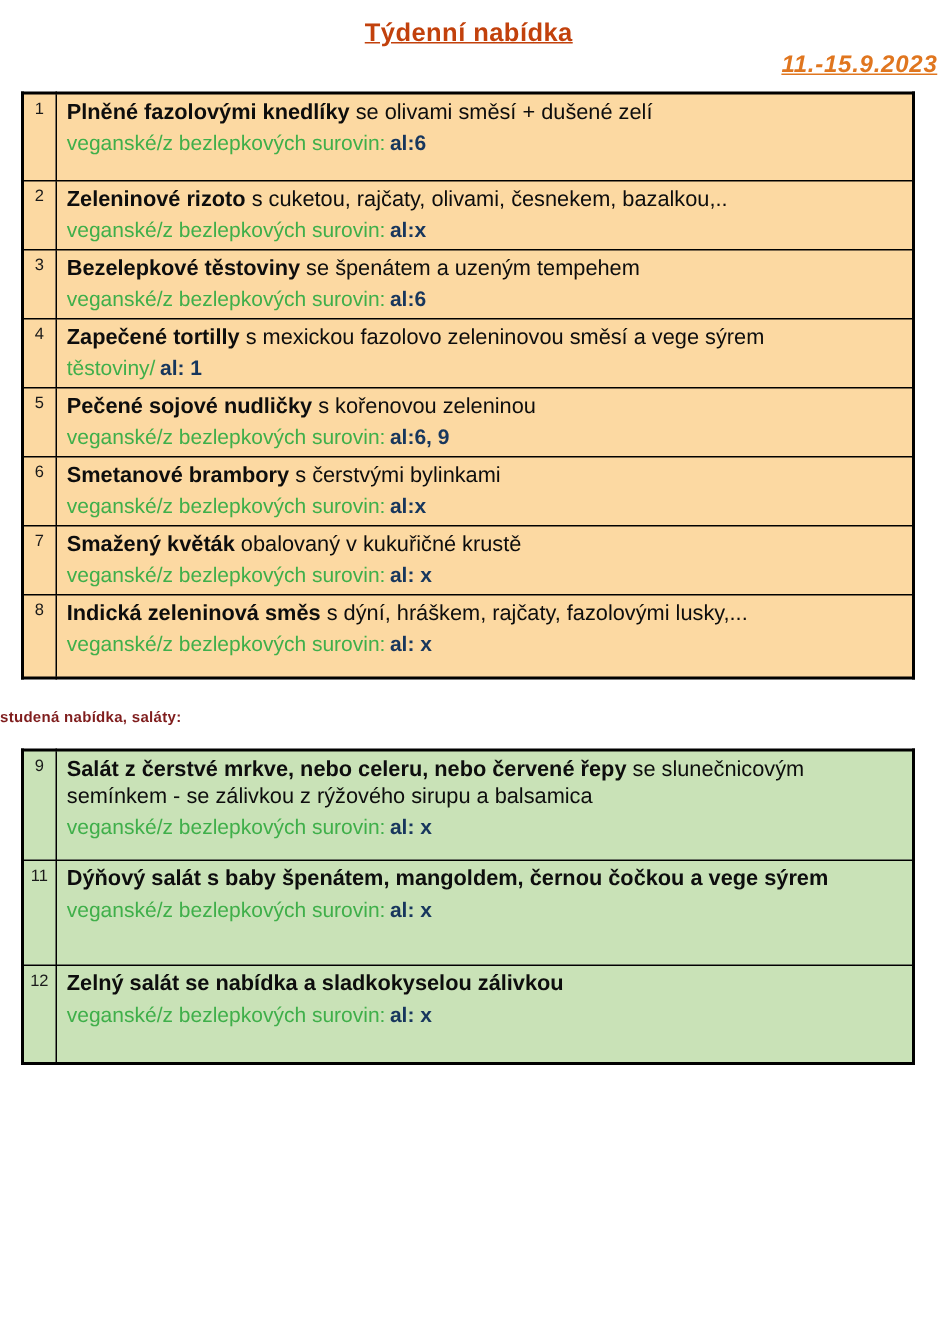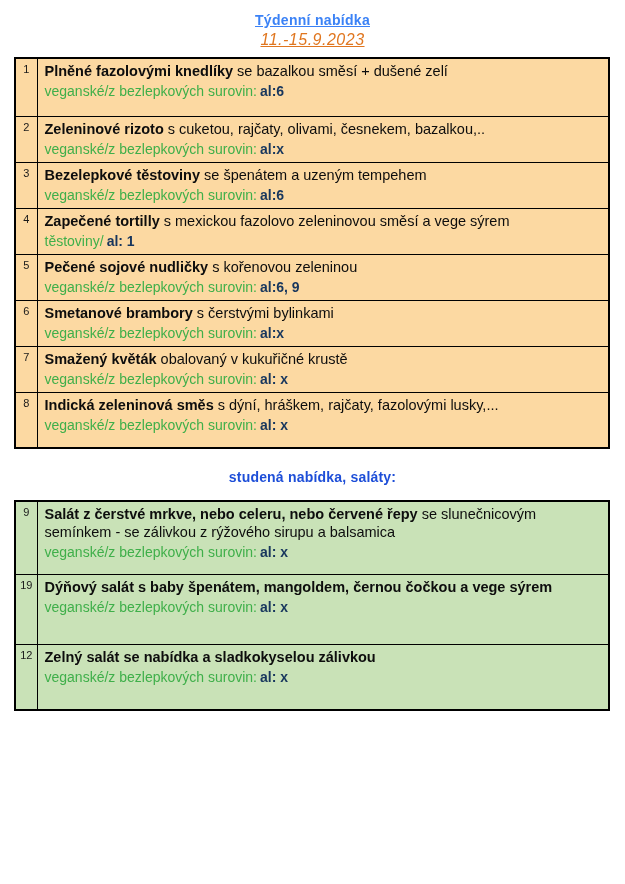--- a/index.html
+++ b/index.html
@@ -8,26 +8,26 @@
     width: 625px; height: 884px;
     font-family: "Liberation Sans", "DejaVu Sans", sans-serif;
     color: #111;
     overflow: hidden;
   }
   .page { width: 625px; height: 884px; position: relative; background: #fff; }
 
   
   .header { text-align: center; padding-top: 12px; }
   .page-title {
-    color: #3b82f6; font-weight: bold; font-size: 14px;
+    color: #c2410c; font-weight: bold; font-size: 17px;
     text-decoration: underline; letter-spacing: 0.3px;
   }
   .date-range {
-    color: #e0761f; font-weight: normal; font-style: italic; font-size: 16px;
-    text-decoration: underline; margin-top: 3px; letter-spacing: 0.5px;
+    color: #e0761f; font-weight: bold; font-style: italic; font-size: 16px;
+    text-decoration: underline; margin-top: 3px; letter-spacing: 0.5px; text-align: right;
   }
 
   
   table.menu {
     border-collapse: collapse;
     margin-left: 14px;
     width: 596px;
     table-layout: fixed;
   }
   table.menu td {
@@ -53,40 +53,40 @@
 
   
   tr.h58 > td { height: 58px; }
   tr.h46 > td { height: 46px; }
   tr.h56 > td { height: 56px; }
   tr.h73 > td { height: 73px; }
   tr.h70 > td { height: 70px; }
   tr.h50 > td { height: 66px; }
 
   .cold-heading {
-    text-align: center; color: #1d4ed8; font-weight: bold; font-size: 14px;
+    text-align: left; color: #7f1d1d; font-weight: bold; font-size: 10px;
     margin-top: 20px; margin-bottom: 15px; letter-spacing: 0.2px;
   }
 </style>
 </head>
 <body>
 
 <div class="page">
 
   <div class="header">
     <div class="page-title">Týdenní nabídka</div>
     <div class="date-range">11.-15.9.2023</div>
   </div>
 
   <table class="menu hot">
     <tbody>
         <tr class="h58">
       <td class="num">1</td>
       <td class="dish-cell">
-        <div class="dish-line"><span class="dish-title">Plněné fazolovými knedlíky</span><span> se bazalkou směsí + dušené zelí</span></div>
+        <div class="dish-line"><span class="dish-title">Plněné fazolovými knedlíky</span><span> se olivami směsí + dušené zelí</span></div>
         <div class="allergen-line"><span class="diet-label">veganské/z bezlepkových surovin:</span><span class="allergen-code">al:6</span></div>
       </td>
     </tr>
     <tr class="h46">
       <td class="num">2</td>
       <td class="dish-cell">
         <div class="dish-line"><span class="dish-title">Zeleninové rizoto</span><span> s cuketou, rajčaty, olivami, česnekem, bazalkou,..</span></div>
         <div class="allergen-line"><span class="diet-label">veganské/z bezlepkových surovin:</span><span class="allergen-code">al:x</span></div>
       </td>
     </tr>
@@ -140,21 +140,21 @@
   <table class="menu cold">
     <tbody>
         <tr class="h73">
       <td class="num">9</td>
       <td class="dish-cell">
         <div class="dish-line"><span class="dish-title">Salát z čerstvé mrkve, nebo celeru, nebo červené řepy</span><span> se slunečnicovým semínkem - se zálivkou z rýžového sirupu a balsamica</span></div>
         <div class="allergen-line"><span class="diet-label">veganské/z bezlepkových surovin:</span><span class="allergen-code">al: x</span></div>
       </td>
     </tr>
     <tr class="h70">
-      <td class="num">19</td>
+      <td class="num">11</td>
       <td class="dish-cell">
         <div class="dish-line"><span class="dish-title">Dýňový salát s baby špenátem, mangoldem, černou čočkou a vege sýrem</span><span></span></div>
         <div class="allergen-line"><span class="diet-label">veganské/z bezlepkových surovin:</span><span class="allergen-code">al: x</span></div>
       </td>
     </tr>
     <tr class="h50">
       <td class="num">12</td>
       <td class="dish-cell">
         <div class="dish-line"><span class="dish-title">Zelný salát se nabídka a sladkokyselou zálivkou</span><span></span></div>
         <div class="allergen-line"><span class="diet-label">veganské/z bezlepkových surovin:</span><span class="allergen-code">al: x</span></div>

